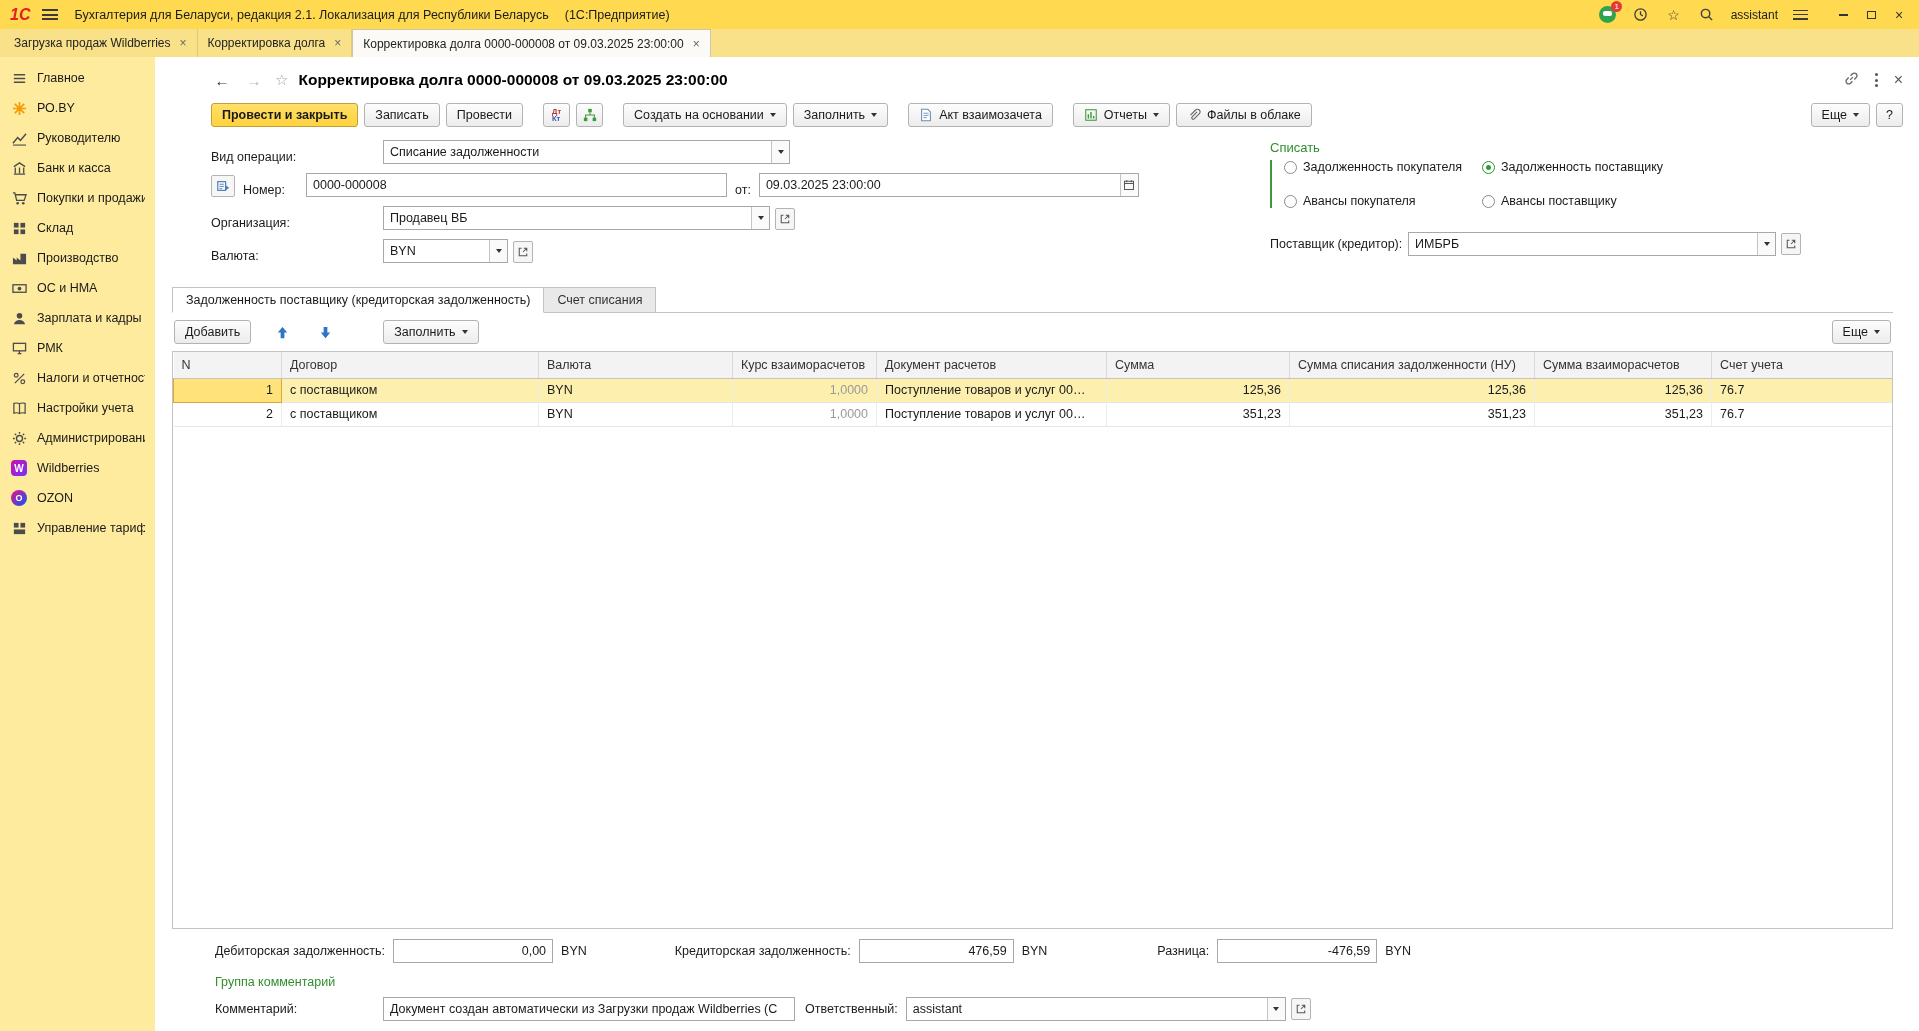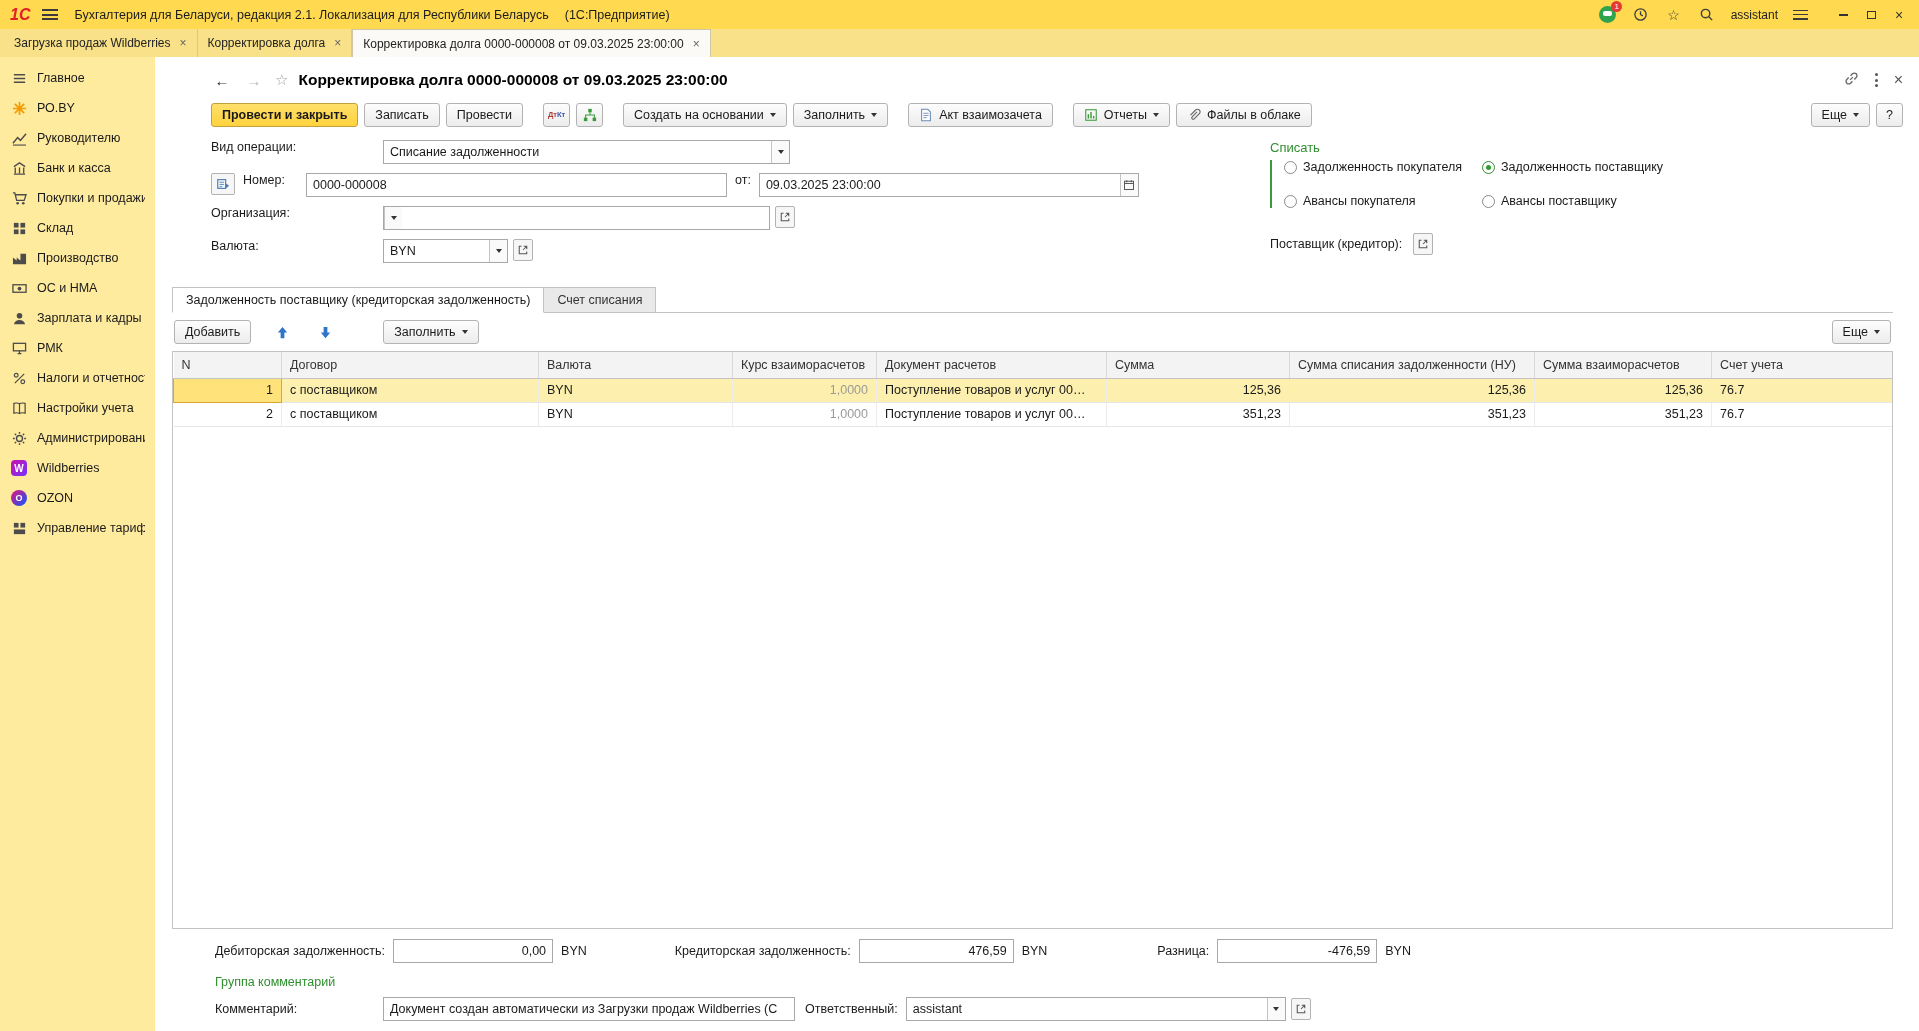--- a/index.html
+++ b/index.html
@@ -65,27 +65,27 @@
 
   
   .toolbar { display:flex; align-items:flex-end; gap:6px; padding:6px 16px 9px 56px; flex:none; }
   .btn { height:24px; background:linear-gradient(#fdfdfd,#ececec); border:1px solid #b3b3b3; border-radius:3px; padding:0 10px; font-size:12.5px; display:inline-flex; align-items:center; gap:6px; color:#1a1a1a; white-space:nowrap; }
   .btn.primary { background:linear-gradient(#ffe06a,#ffd23e); border-color:#c2a03b; font-weight:bold; }
   .btn.icon-only { width:27px; padding:0; justify-content:center; }
   .btn.borderless { border:none; background:transparent; width:24px; padding:0; justify-content:center; }
   .caret { width:0; height:0; border-left:3.5px solid transparent; border-right:3.5px solid transparent; border-top:4px solid #333; display:inline-block; }
   .tb-spacer { width:8px; flex:none; }
   .toolbar-right { margin-left:auto; display:flex; gap:6px; }
-  .dtkt { display:flex; flex-direction:row; line-height:1; font-size:7.5px; font-weight:bold; }
+  .dtkt { display:flex; flex-direction:column; line-height:1; font-size:7.5px; font-weight:bold; }
   .dtkt .dt { color:#b03a3a; } .dtkt .kt { color:#3a56b0; }
   .btn svg { width:14px; height:14px; }
 
   
   .form-area { position:relative; padding:4px 16px 8px 56px; flex:none; height:148px; }
-  .frow { display:flex; align-items:flex-start; height:24px; margin-bottom:9px; }
+  .frow { display:flex; align-items:flex-end; height:24px; margin-bottom:9px; }
   .flabel { font-size:12.5px; color:#1a1a1a; white-space:nowrap; }
   .w172 { width:172px; flex:none; }
   .input, .combo { height:24px; border:1px solid #a8a8a8; background:#fff; }
   .input { padding:0 6px; font-size:12.5px; color:#1a1a1a; }
   .combo { display:flex; align-items:stretch; }
   .combo input { border:none; flex:1; min-width:0; padding:0 6px; font-size:12.5px; background:transparent; color:#1a1a1a; }
   .combo-btn { width:18px; flex:none; display:flex; align-items:center; justify-content:center; border-left:1px solid #c4c4c4; background:#fafafa; }
   .combo-btn svg { width:12px; height:12px; color:#555; }
   .open-btn { width:20px; height:22px; margin-left:5px; border:1px solid #b3b3b3; border-radius:2px; background:#f6f6f6; display:flex; align-items:center; justify-content:center; color:#555; flex:none; }
   .open-btn svg { width:12px; height:12px; }
@@ -536,20 +536,21 @@
             <span class="combo-btn" data-interactable="true">
                 <svg>
                   <use href="#i-calendar"></use>
                 </svg>
               </span>
           </span>
         </div>
         <div class="frow">
           <span class="flabel w172" data-interactable="false">Организация:</span>
           <span class="combo" style="width:387px" data-interactable="true">
+            <input data-interactable="true" value="Продавец ВБ" style="">
             <span class="combo-btn" data-interactable="true">
                 <span class="caret"></span>
               </span>
           </span>
           <span class="open-btn" data-interactable="true">
               <svg data-interactable="false">
                 <use href="#i-open"></use>
               </svg>
             </span>
         </div>
@@ -585,20 +586,26 @@
             </span>
             <span class="radio" data-interactable="true">
               <span class="radio-dot" data-interactable="false"></span>
               <span data-interactable="false">Авансы поставщику</span>
             </span>
           </div>
         </div>
 
         <div class="supplier-row" data-interactable="false">
           <span class="flabel w138" data-interactable="false">Поставщик (кредитор):</span>
+          <span class="combo" style="width:368px" data-interactable="true">
+            <input data-interactable="true" value="ИМБРБ" style="">
+            <span class="combo-btn" data-interactable="true">
+                <span class="caret"></span>
+              </span>
+          </span>
           <span class="open-btn" data-interactable="true">
               <svg data-interactable="false">
                 <use href="#i-open"></use>
               </svg>
             </span>
         </div>
       </div>
 
       <div class="grid-block" data-interactable="false">
         <div class="grid-tabs" data-interactable="false">

